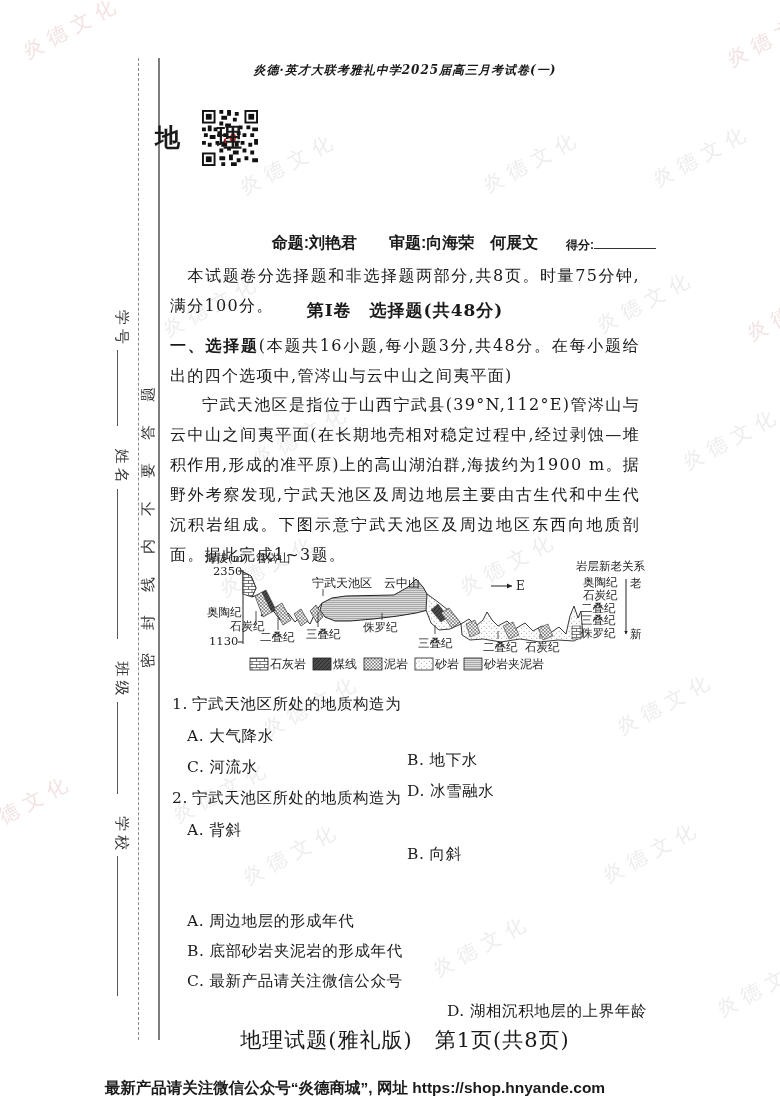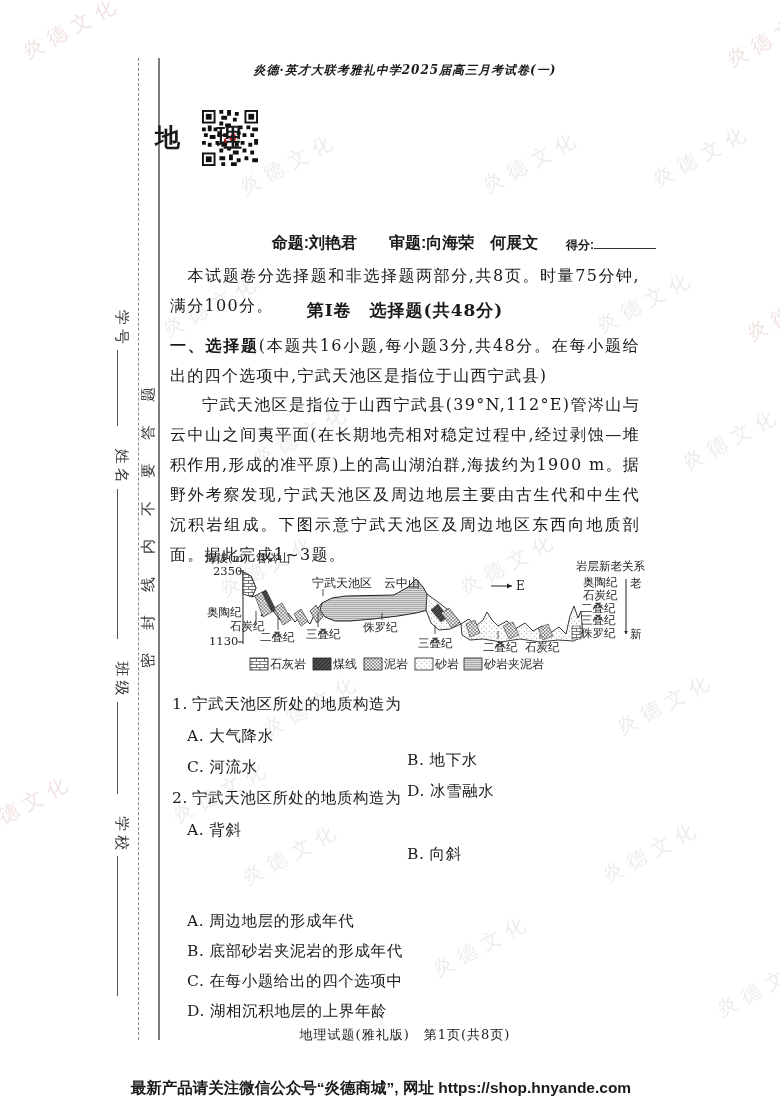--- a/index.html
+++ b/index.html
@@ -48,23 +48,23 @@
   .figure svg{display:block;}
   .figure text{font-family:"DejaVu Serif","Liberation Serif",serif;fill:#222;}
   
   .q-stem{position:absolute;left:172px;width:472px;font-size:15.5px;letter-spacing:0.6px;white-space:nowrap;}
   .q-num{margin-right:4px;}
   .opt-row{position:absolute;left:187px;width:460px;font-size:15.5px;letter-spacing:0.6px;white-space:nowrap;}
   .opt{display:inline-block;}
   .opt .okey{margin-right:5px;}
   .opt.col2{position:absolute;left:220px;margin-top:24px;}
   
-  .footer{position:absolute;left:170px;top:1026px;width:470px;text-align:center;font-size:13px;letter-spacing:1px;}
+  .footer{position:absolute;left:170px;top:1026px;width:470px;text-align:center;font-size:21px;letter-spacing:1px;}
   .promo{position:absolute;left:0;top:1078px;width:710px;text-align:center;
-      font-family:"Liberation Sans",sans-serif;font-weight:bold;font-size:15.5px;padding-left:26px;}
+      font-family:"Liberation Sans",sans-serif;font-weight:bold;font-size:15.5px;}
 </style>
 </head>
 <body>
 
 <div class="page">
 
   <span class="wm pink" style="left:18px;top:14px;">炎德文化</span>
   <span class="wm pink" style="left:722px;top:22px;">炎德文化</span>
   <span class="wm pink" style="left:742px;top:296px;">炎德文化</span>
   <span class="wm pink" style="left:-30px;top:792px;">炎德文化</span>
@@ -117,21 +117,21 @@
   </div>
 
   <div class="subject-title">地　理</div>
   <div class="examiners">命题:刘艳君　　审题:向海荣　何展文</div>
   <div class="score">
     <span>得分:</span><span class="score-line"></span>
   </div>
 
   <div class="intro body-text">本试题卷分选择题和非选择题两部分,共8页。时量75分钟,满分100分。</div>
   <div class="section-title">第Ⅰ卷　选择题(共48分)</div>
-  <div class="part-head body-text"><b>一、选择题</b><span>(本题共16小题,每小题3分,共48分。在每小题给出的四个选项中,宁武天池区是指位于山西宁武县)</span></div>
+  <div class="part-head body-text"><b>一、选择题</b><span>(本题共16小题,每小题3分,共48分。在每小题给出的四个选项中,管涔山与云中山之间夷平面)</span></div>
 
   <div class="passage body-text">宁武天池区是指位于山西宁武县(39°N,112°E)管涔山与云中山之间夷平面(在长期地壳相对稳定过程中,经过剥蚀—堆积作用,形成的准平原)上的高山湖泊群,海拔约为1900 m。据野外考察发现,宁武天池区及周边地层主要由古生代和中生代沉积岩组成。下图示意宁武天池区及周边地区东西向地质剖面。据此完成1~3题。</div>
 
   <div class="figure">
     <svg width="470" height="138" viewBox="0 0 470 138">
       <defs>
         <pattern id="pBrick" width="8" height="6" patternUnits="userSpaceOnUse">
           <rect width="8" height="6" fill="#fff"></rect>
           <path d="M0 .5H8M0 3.5H8M2.5 .5V3.5M6 3.5V6M6 0V.5" stroke="#444" stroke-width="0.7" fill="none"></path>
         </pattern>
@@ -249,22 +249,22 @@
     <span class="opt col2"><span class="okey">B.</span><span>向斜</span></span>
   </div>
 
   <div class="opt-row" style="top:911px;">
     <span class="opt"><span class="okey">A.</span><span>周边地层的形成年代</span></span>
   </div>
   <div class="opt-row" style="top:941px;">
     <span class="opt"><span class="okey">B.</span><span>底部砂岩夹泥岩的形成年代</span></span>
   </div>
   <div class="opt-row" style="top:971px;">
-    <span class="opt"><span class="okey">C.</span><span>在每小题给出的四个选项中</span></span>
-  </div>
-  <div class="opt-row" style="top:1001px;">
+    <span class="opt"><span class="okey">C.</span><span>最新产品请关注微信公众号</span></span>
+  </div>
+  <div class="opt-row" style="top:1001px;text-align:right;">
     <span class="opt"><span class="okey">D.</span><span>湖相沉积地层的上界年龄</span></span>
   </div>
 
   <div class="footer">地理试题(雅礼版)　第1页(共8页)</div>
   <div class="promo">最新产品请关注微信公众号“炎德商城”, 网址 https://shop.hnyande.com</div>
 
 </div>
 
 </body></html>

